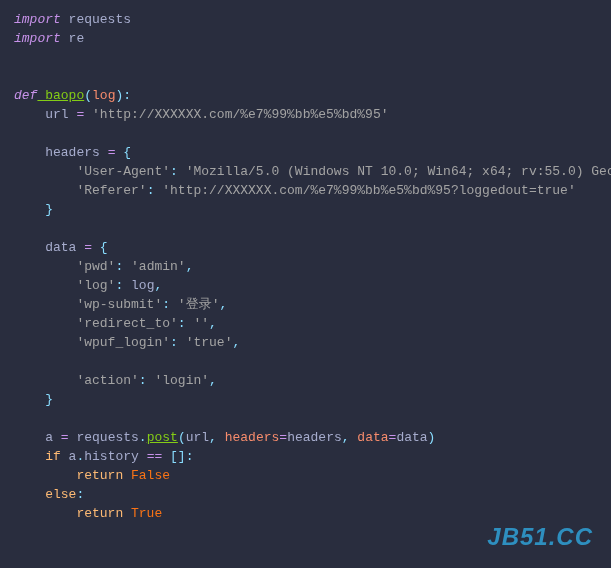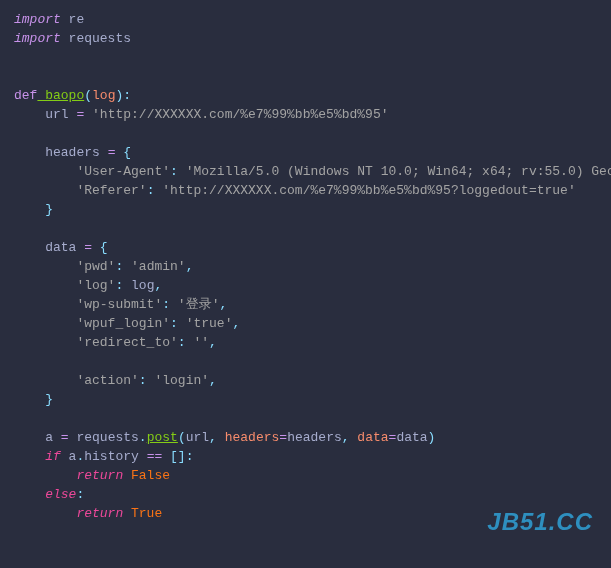--- a/index.html
+++ b/index.html
@@ -16,66 +16,66 @@
       padding: 10px 10px 10px 14px;
       width: 611px;
       height: 568px;
       overflow: hidden;
       position: relative;
     }
     .line {
       white-space: pre;
       min-height: 19px;
     }
-    .kw { color: #ec4899; font-style: italic; }
+    .kw { color: #fdba74; }
     .imp { color: #c792ea; font-style: italic; }
     .mod { color: #a6accd; }
-    .def { color: #c792ea; }
+    .def { color: #c792ea; font-style: italic; }
     .fn { color: #84cc16; text-decoration: underline; }
     .param { color: #f78c6c; }
     .punct { color: #89ddff; }
     .eq { color: #c792ea; }
     .str { color: #a3a3a3; }
     .var { color: #a6accd; }
     .bool { color: #f97316; }
     .comment { color: #676e95; font-style: italic; }
     .watermark {
       position: absolute;
-      bottom: 37px;
+      bottom: 22px;
       right: 18px;
       font-family: Arial, sans-serif;
       font-size: 24px;
       font-weight: 900;
       font-style: italic;
       color: #2e8fbf;
       letter-spacing: 1px;
     }
   </style>
 </head>
 <body>
 
 <div>
+<div class="line"><span class="imp">import</span><span class="mod"> requests</span></div>
 <div class="line"><span class="imp">import</span><span class="mod"> re</span></div>
-<div class="line"><span class="imp">import</span><span class="mod"> requests</span></div>
 <div class="line"></div>
 <div class="line"></div>
 <div class="line"><span class="def">def</span><span class="fn"> baopo</span><span class="punct">(</span><span class="param">log</span><span class="punct">)</span><span class="punct">:</span></div>
 <div class="line"><span class="var">    url </span><span class="eq">=</span><span class="str"> 'http://XXXXXX.com/%e7%99%bb%e5%bd%95'</span></div>
 <div class="line"></div>
 <div class="line"><span class="var">    headers </span><span class="eq">=</span><span class="punct"> {</span></div>
 <div class="line"><span class="str">        'User-Agent'</span><span class="punct">:</span><span class="str"> 'Mozilla/5.0 (Windows NT 10.0; Win64; x64; rv:55.0) Gecko/201001</span></div>
 <div class="line"><span class="str">        'Referer'</span><span class="punct">:</span><span class="str"> 'http://XXXXXX.com/%e7%99%bb%e5%bd%95?loggedout=true'</span><span class="comment">         #网站打码</span></div>
 <div class="line"><span class="punct">    }</span></div>
 <div class="line"></div>
 <div class="line"><span class="var">    data </span><span class="eq">=</span><span class="punct"> {</span></div>
 <div class="line"><span class="str">        'pwd'</span><span class="punct">:</span><span class="str"> 'admin'</span><span class="punct">,</span></div>
 <div class="line"><span class="str">        'log'</span><span class="punct">:</span><span class="var"> log</span><span class="punct">,</span></div>
 <div class="line"><span class="str">        'wp-submit'</span><span class="punct">:</span><span class="str"> '登录'</span><span class="punct">,</span></div>
+<div class="line"><span class="str">        'redirect_to'</span><span class="punct">:</span><span class="str"> ''</span><span class="punct">,</span></div>
 <div class="line"><span class="str">        'wpuf_login'</span><span class="punct">:</span><span class="str"> 'true'</span><span class="punct">,</span></div>
-<div class="line"><span class="str">        'redirect_to'</span><span class="punct">:</span><span class="str"> ''</span><span class="punct">,</span></div>
 <div class="line"></div>
 <div class="line"><span class="str">        'action'</span><span class="punct">:</span><span class="str"> 'login'</span><span class="punct">,</span></div>
 <div class="line"><span class="punct">    }</span></div>
 <div class="line"></div>
 <div class="line"><span class="var">    a </span><span class="eq">=</span><span class="var"> requests</span><span class="punct">.</span><span class="fn">post</span><span class="punct">(</span><span class="var">url</span><span class="punct">,</span><span class="param"> headers</span><span class="eq">=</span><span class="var">headers</span><span class="punct">,</span><span class="param"> data</span><span class="eq">=</span><span class="var">data</span><span class="punct">)</span></div>
 <div class="line"><span class="kw">    if</span><span class="var"> a</span><span class="punct">.</span><span class="var">history </span><span class="eq">==</span><span class="punct"> []</span><span class="punct">:</span></div>
 <div class="line"><span class="kw">        return</span><span class="bool"> False</span></div>
 <div class="line"><span class="kw">    else</span><span class="punct">:</span></div>
 <div class="line"><span class="kw">        return</span><span class="bool"> True</span></div>
 </div>

